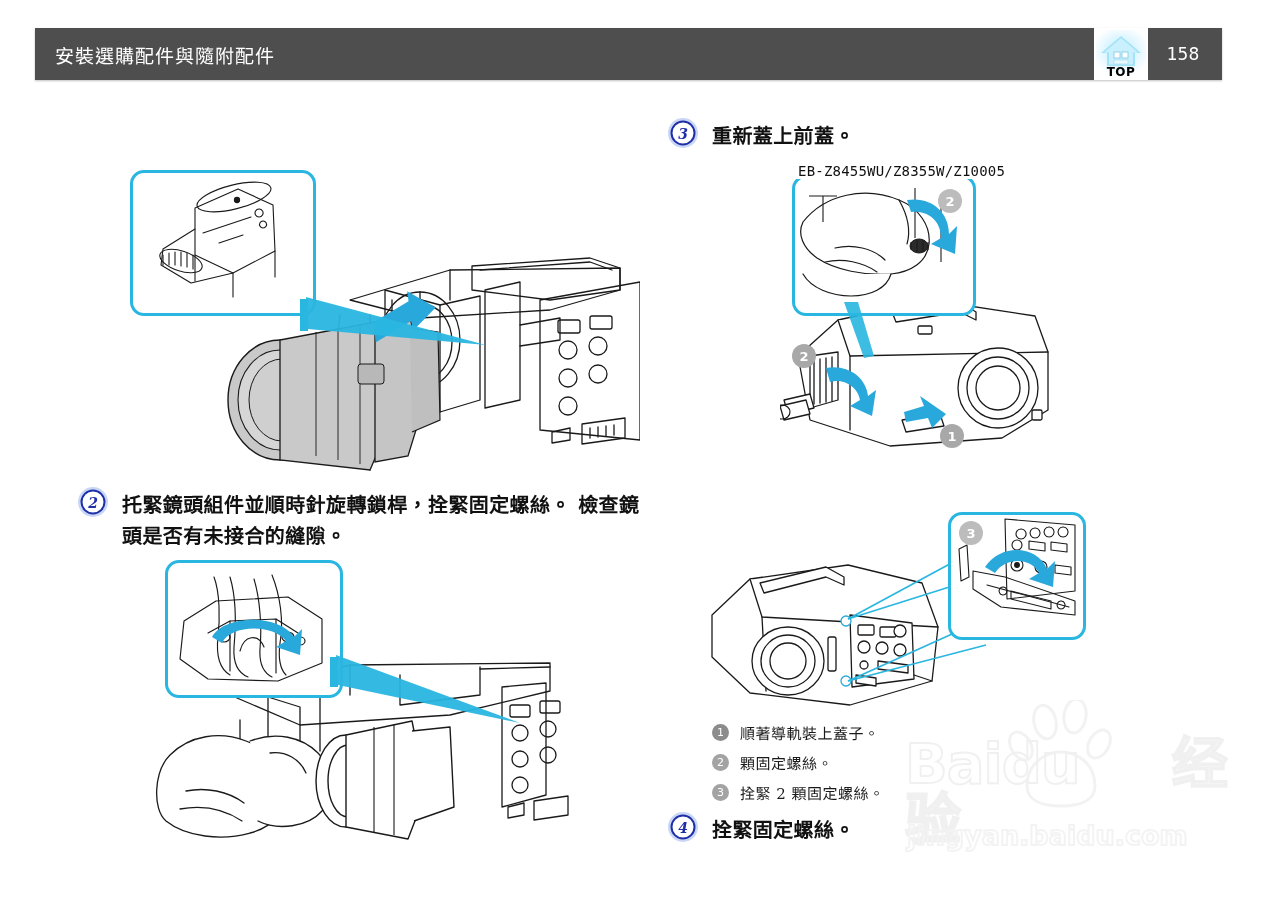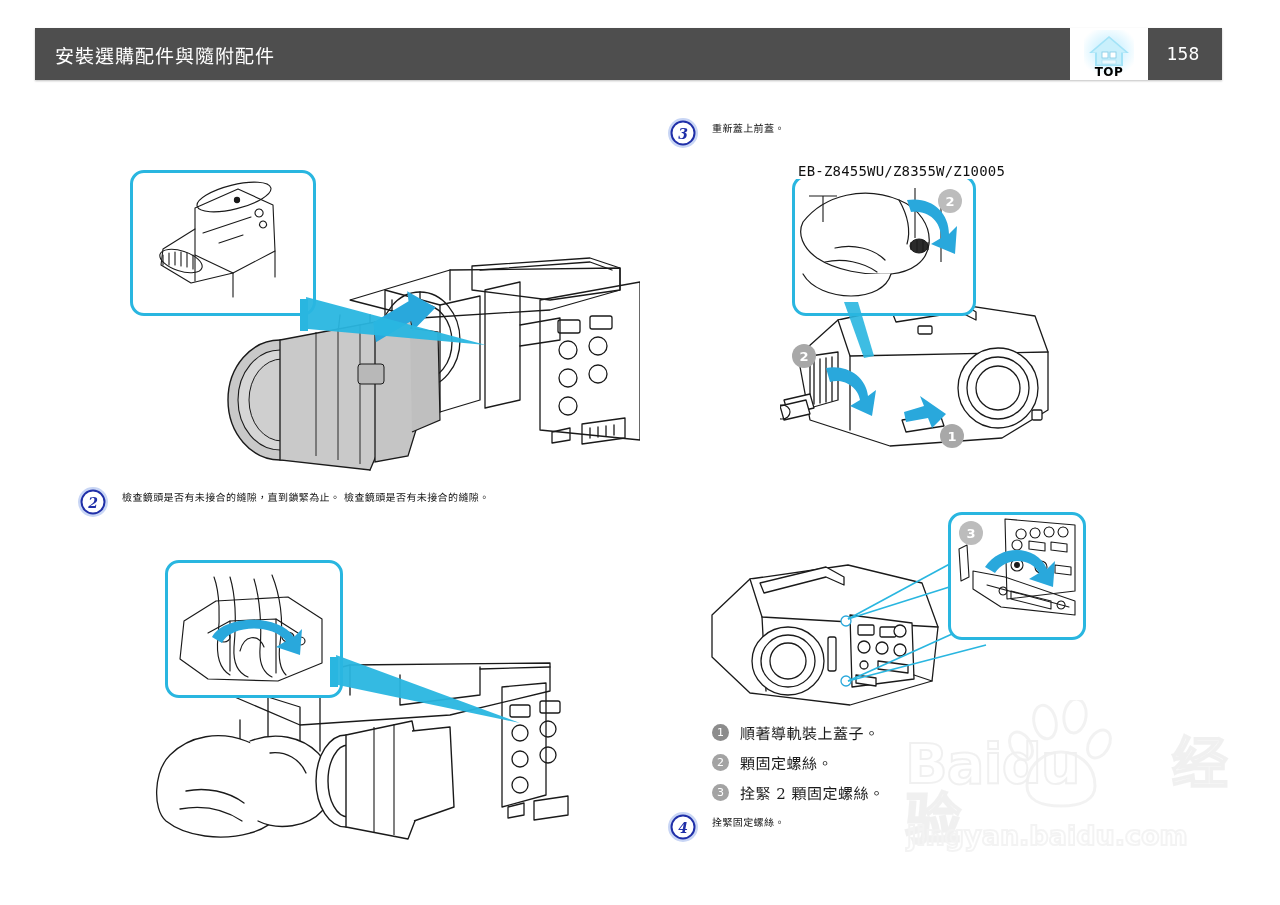--- a/index.html
+++ b/index.html
@@ -22,39 +22,39 @@
   .header-title{
     color:#ffffff;font-size:19px;letter-spacing:1px;
     margin-left:20px;font-weight:400;
     font-family:"DejaVu Sans","Liberation Sans",sans-serif;
     white-space:nowrap;
   }
   .header-right{
     margin-left:auto;display:flex;align-items:center;gap:18px;margin-right:22px;
   }
   .top-button{
-    width:78px;height:52px;background:#ffffff;
+    width:54px;height:52px;background:#ffffff;
     display:flex;flex-direction:column;align-items:center;justify-content:flex-end;
     position:relative;padding-bottom:2px;box-sizing:border-box;
   }
   .top-button .house{position:absolute;top:2px;left:50%;transform:translateX(-50%);}
   .top-button .toplabel{
     font-size:12px;font-weight:bold;color:#000;letter-spacing:.5px;
     position:relative;z-index:2;line-height:12px;
   }
   .page-number{color:#fff;font-size:17px;min-width:34px;text-align:center;}
 
   
   .step{position:absolute;display:flex;align-items:flex-start;}
   .step-badge{
     width:30px;height:30px;flex:0 0 30px;position:relative;margin-right:14px;
   }
   .step-badge svg{display:block;}
   .step-text{
-    font-size:10px;line-height:1.55;color:#111;font-weight:normal;
+    font-size:20px;line-height:1.55;color:#111;font-weight:bold;
     font-family:"DejaVu Sans","Liberation Sans",sans-serif;
     letter-spacing:.4px;padding-top:3px;
   }
 
   
   .art{position:absolute;}
   .callout-box{
     position:absolute;border:3px solid #29b6e0;border-radius:14px;background:#fff;
   }
   .model-label{
@@ -203,21 +203,21 @@
   </svg>
 
   <div class="step" style="left:78px;top:487px;width:580px;">
     <div class="step-badge">
       <svg width="30" height="30" viewBox="0 0 30 30">
         <circle cx="15" cy="15" r="13.5" fill="none" stroke="#c9d6f5" stroke-width="3"></circle>
         <circle cx="15" cy="15" r="11.5" fill="#fff" stroke="#1f2fa8" stroke-width="2"></circle>
         <text x="15" y="20.5" text-anchor="middle" font-size="14" font-style="italic" font-family="'DejaVu Serif','Liberation Serif',serif" fill="#1f2fa8" font-weight="bold">2</text>
       </svg>
     </div>
-    <div class="step-text">檢查鏡頭是否有未接合的縫隙，直到鎖緊為止。 檢查鏡頭是否有未接合的縫隙。</div>
+    <div class="step-text">托緊鏡頭組件並順時針旋轉鎖桿，拴緊固定螺絲。 檢查鏡頭是否有未接合的縫隙。</div>
   </div>
 
   <div class="art" style="left:150px;top:555px;width:420px;height:290px;">
     <svg width="420" height="290" viewBox="0 0 420 290">
       <g fill="none" stroke="#1a1a1a" stroke-width="1.3" stroke-linejoin="round" stroke-linecap="round">
 
         <path d="M80 140 L200 110 L400 108 L400 136 L300 160 L150 170 Z"></path>
         <path d="M90 165 L90 230 L150 250"></path>
         <path d="M200 110 L200 140"></path>
         <path d="M118 142 L118 196 L150 208 L150 152 Z"></path>

